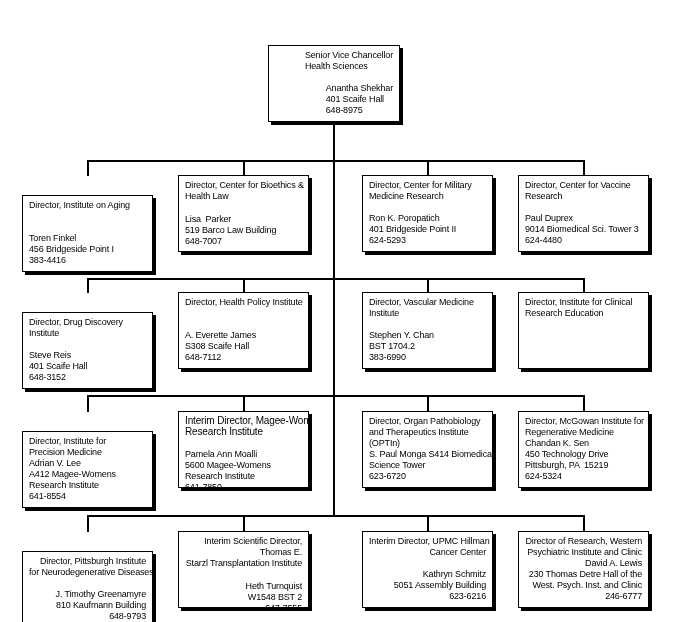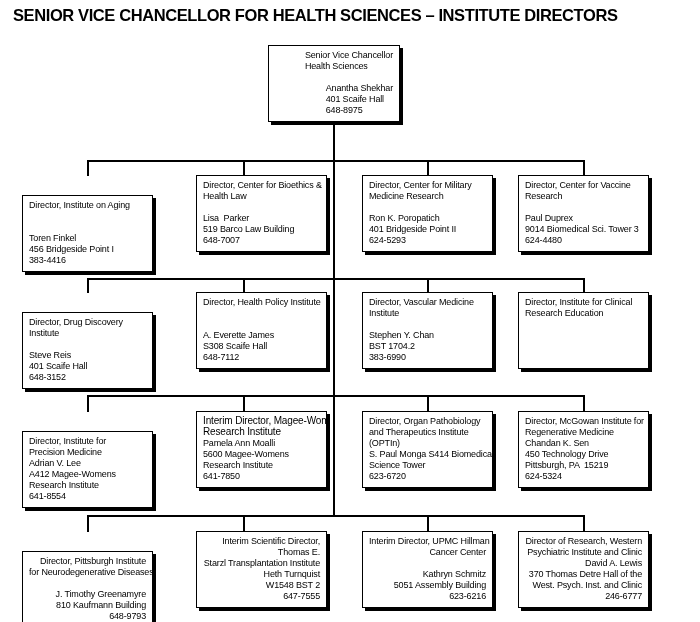--- a/index.html
+++ b/index.html
@@ -39,30 +39,29 @@
   }
   .box-title, .box-info {
     white-space: pre;
     font-size: 9px;
     line-height: 11px;
     letter-spacing: -0.15px;
   }
   .box-title.small { font-size: 10px; line-height: 10.5px; }
   .line { position: absolute; background: #000000; z-index: 1; }
   
-  .c1 { left: 22px; margin-top: 20px; }  .c2 { left: 196px; }  .c3 { left: 362px; }  .c4 { left: 518px; }
+  .c1 { left: 22px; margin-top: 20px; }  .c2 { left: 178px; gap: 12px; }  .c3 { left: 362px; }  .c4 { left: 518px; }
   
   .r1 { top: 175px; }  .r2 { top: 292px; }  .r3 { top: 411px; }  .r4 { top: 531px; text-align: right; }
 </style>
 </head>
 <body>
 
 <div class="canvas">
 
-  <h1 class="page-title">SENIOR VICE CHANCELLOR FOR HEALTH SCIENCES – INSTITUTE DIRECTORS</h1>
 
   <div class="line" style="left:333px; top:121px; width:2px; height:396px;"></div>
 
   <div class="line" style="left:87px; top:160px; width:498px; height:2px;"></div>
   <div class="line" style="left:87px;  top:160px; width:2px; height:16px;"></div>
   <div class="line" style="left:243px; top:160px; width:2px; height:16px;"></div>
   <div class="line" style="left:427px; top:160px; width:2px; height:16px;"></div>
   <div class="line" style="left:583px; top:160px; width:2px; height:16px;"></div>
 
   <div class="line" style="left:87px; top:278px; width:498px; height:2px;"></div>
@@ -196,18 +195,18 @@
     <div class="box-title">Interim Director, UPMC Hillman
 Cancer Center</div>
     <div class="box-info">Kathryn Schmitz
 5051 Assembly Building
 623-6216</div>
   </div>
   <div class="box r4 c4">
     <div class="box-title">Director of Research, Western
 Psychiatric Institute and Clinic</div>
     <div class="box-info">David A. Lewis
-370 Thomas Detre Hall of the
+230 Thomas Detre Hall of the
 West. Psych. Inst. and Clinic
 246-6777</div>
   </div>
 
 </div>
 
 </body></html>

